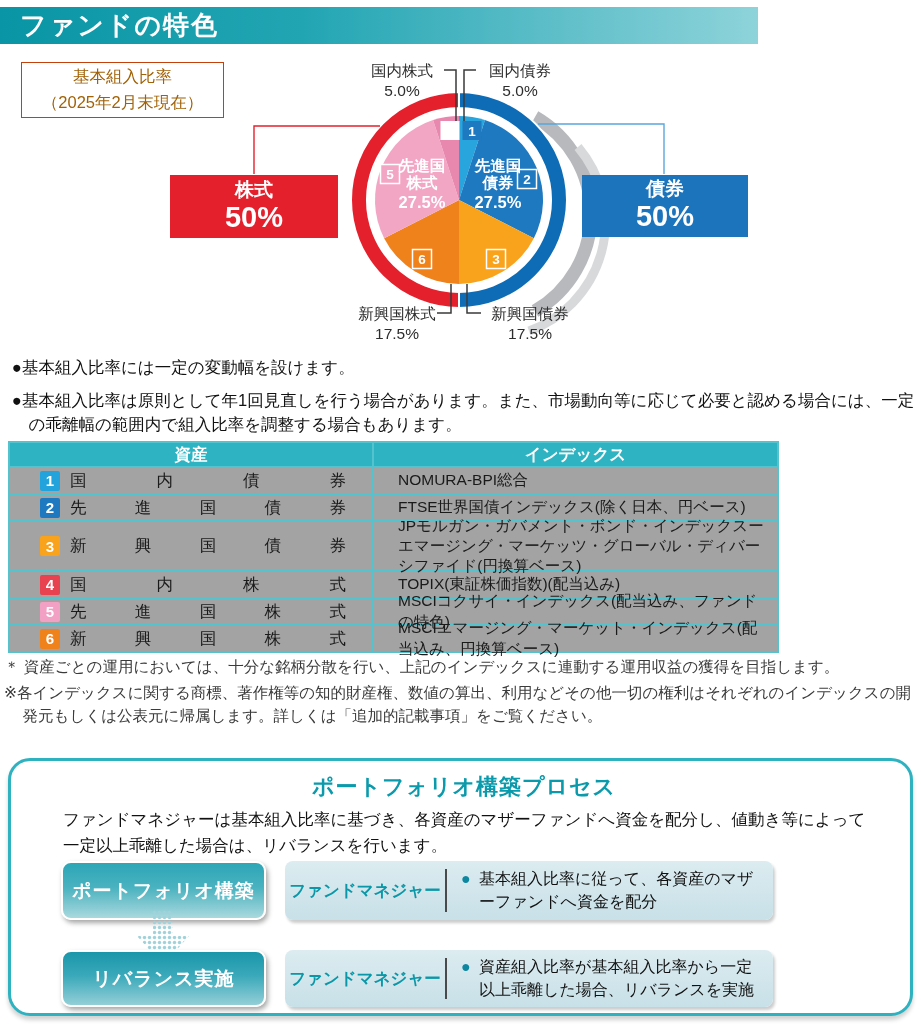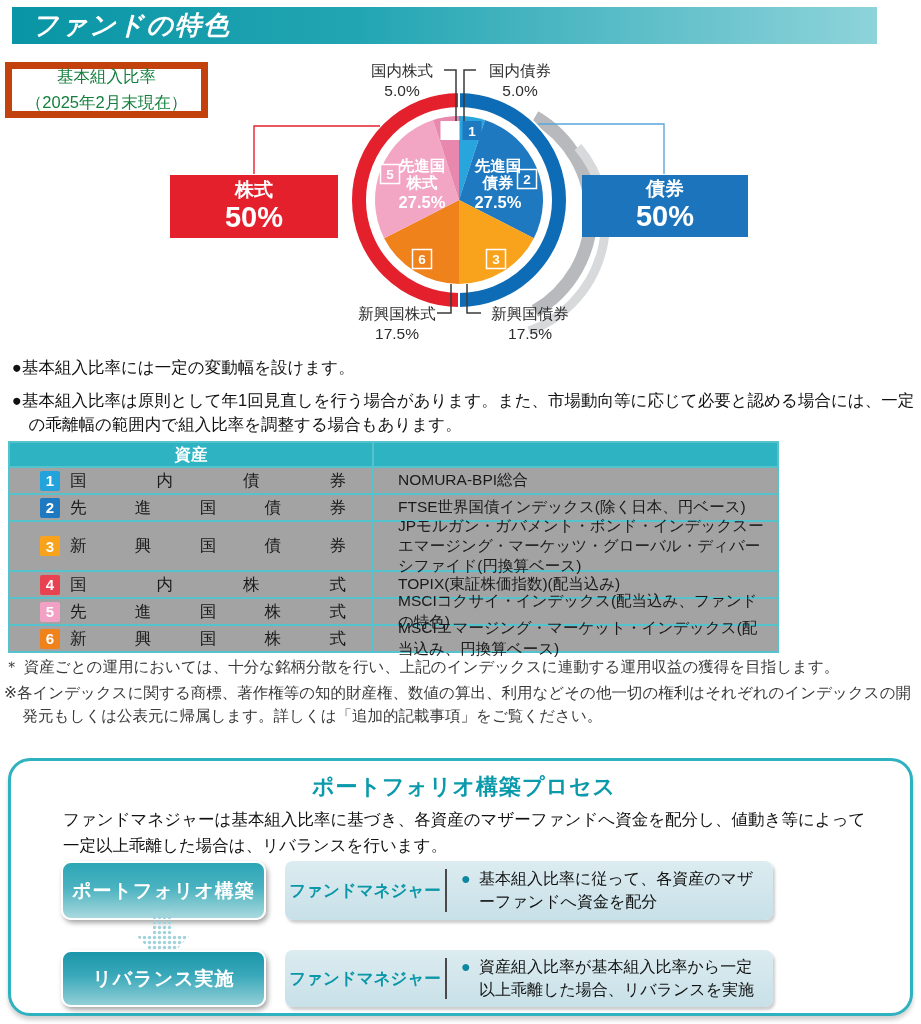--- a/index.html
+++ b/index.html
@@ -1,29 +1,29 @@
 <!DOCTYPE html>
 <html><head>
 <meta charset="utf-8">
 <style>
   * { margin:0; padding:0; box-sizing:border-box; }
   html,body { background:#fff; }
   body { font-family:"Liberation Sans","DejaVu Sans",sans-serif; color:#1a1a1a; }
   .page { position:relative; width:921px; height:1024px; background:#fff; overflow:hidden; margin:0 auto; }
 
   
-  .titlebar { position:absolute; left:12px; top:7px; width:865px; height:37px;
+  .titlebar { position:absolute; left:0; top:7px; width:758px; height:37px;
     background:linear-gradient(90deg,#0995a5 0%,#22a5b3 40%,#8ed3da 100%);
-    display:flex; align-items:center;font-style:italic; }
+    display:flex; align-items:center; }
   .titlebar span { color:#fff; font-size:26px; font-weight:bold; letter-spacing:2px; padding-left:20px; }
 
   
-  .ratiobox { position:absolute; left:5px; top:62px; width:203px; height:56px;
-    border:7px solid #c2410c; display:flex; flex-direction:column; justify-content:center;
-    text-align:center; color:#15803d; font-size:16.5px; line-height:1.55; }
+  .ratiobox { position:absolute; left:21px; top:62px; width:203px; height:56px;
+    border:1px solid #c2410c; display:flex; flex-direction:column; justify-content:center;
+    text-align:center; color:#a16207; font-size:16.5px; line-height:1.55; }
 
   
   .piesvg { position:absolute; left:150px; top:55px; width:640px; height:300px; }
   .piesvg text { font-family:"Liberation Sans","DejaVu Sans",sans-serif; }
   .slice-label { fill:#fff; font-size:15.5px; font-weight:600; text-anchor:middle; }
   .slice-pct { fill:#fff; font-size:16.5px; font-weight:600; text-anchor:middle; }
   .badge-num { font-size:13.5px; font-weight:bold; text-anchor:middle; fill:#fff; }
 
   
   .pie-label { position:absolute; text-align:center; font-size:15.5px; line-height:1.3; color:#2d2d2d; }
@@ -179,20 +179,21 @@
   </div>
 
   <div class="bullets">
     <p>●基本組入比率には一定の変動幅を設けます。</p>
     <p>●基本組入比率は原則として年1回見直しを行う場合があります。また、市場動向等に応じて必要と認める場合には、一定の乖離幅の範囲内で組入比率を調整する場合もあります。</p>
   </div>
 
   <div class="idx-table">
     <div class="t-head">
       <div class="h-asset">資産</div>
+      <div class="h-index">インデックス</div>
     </div>
     <div class="t-row">
       <div class="t-asset">
         <span class="badge" style="background-color: rgb(34, 163, 220);">1</span>
         <span class="t-name">国 内 債 券</span>
       </div>
       <div class="t-index">NOMURA-BPI総合</div>
     </div>
     <div class="t-row">
       <div class="t-asset">

